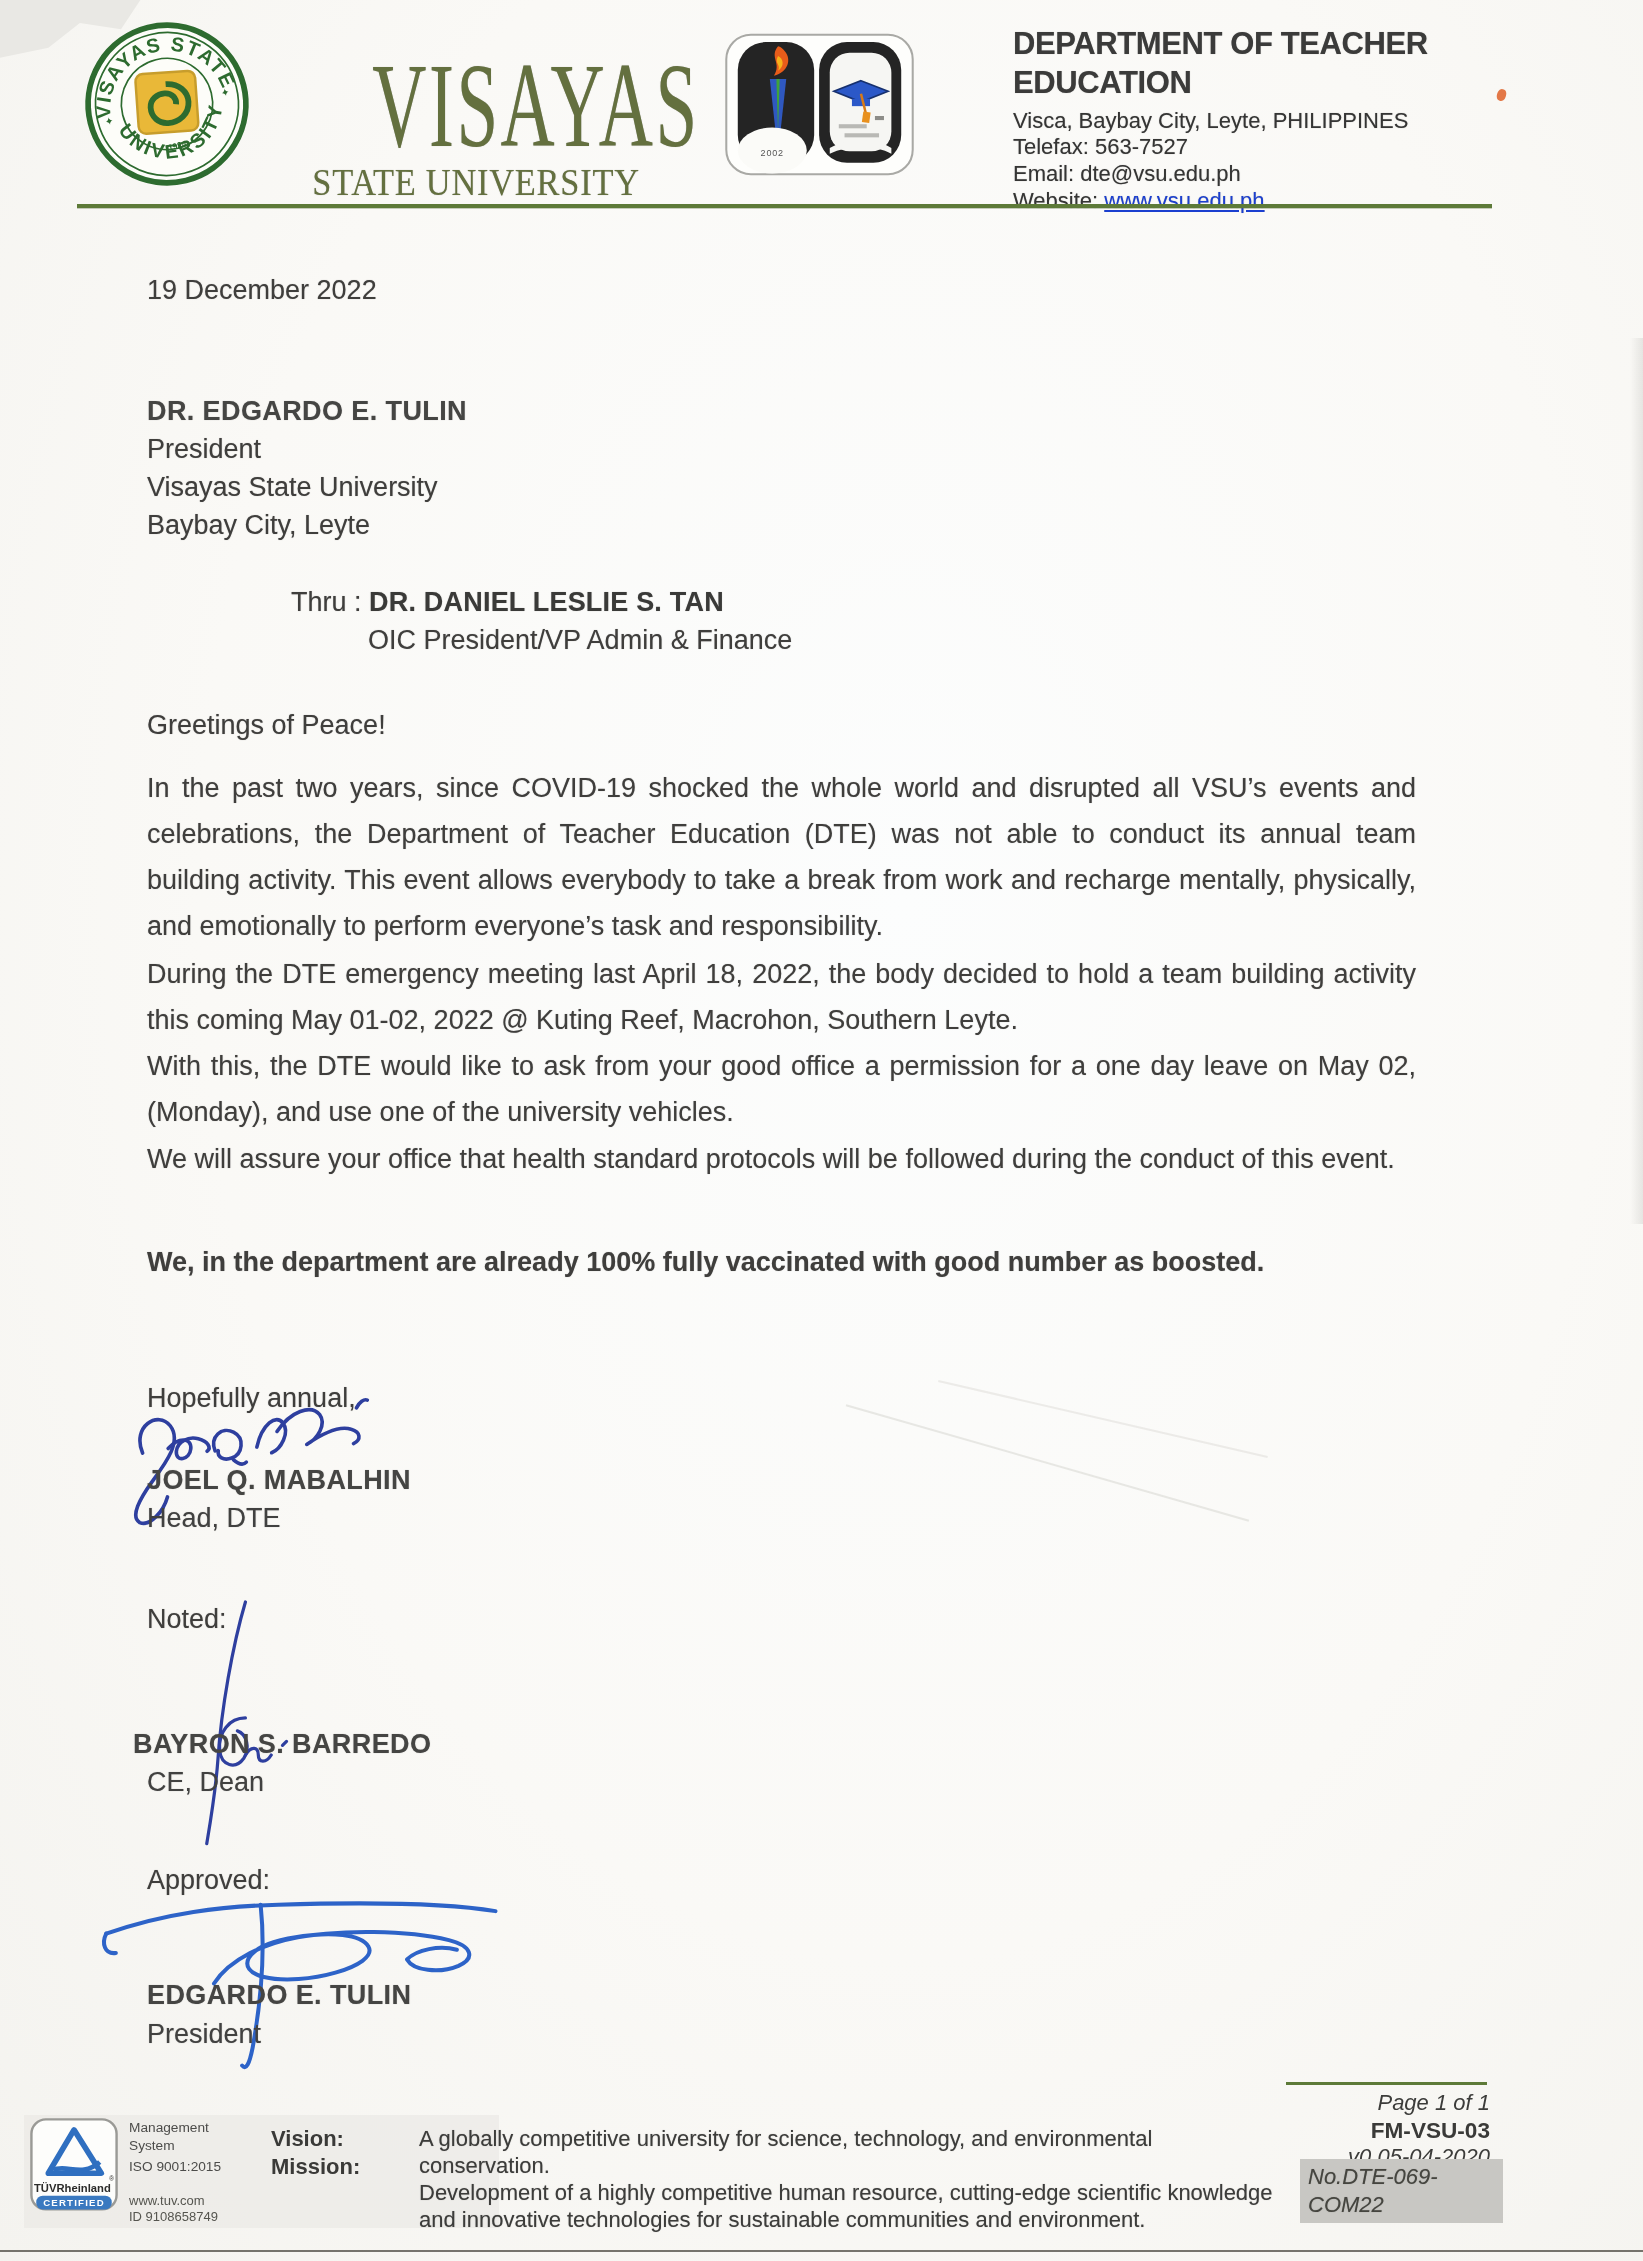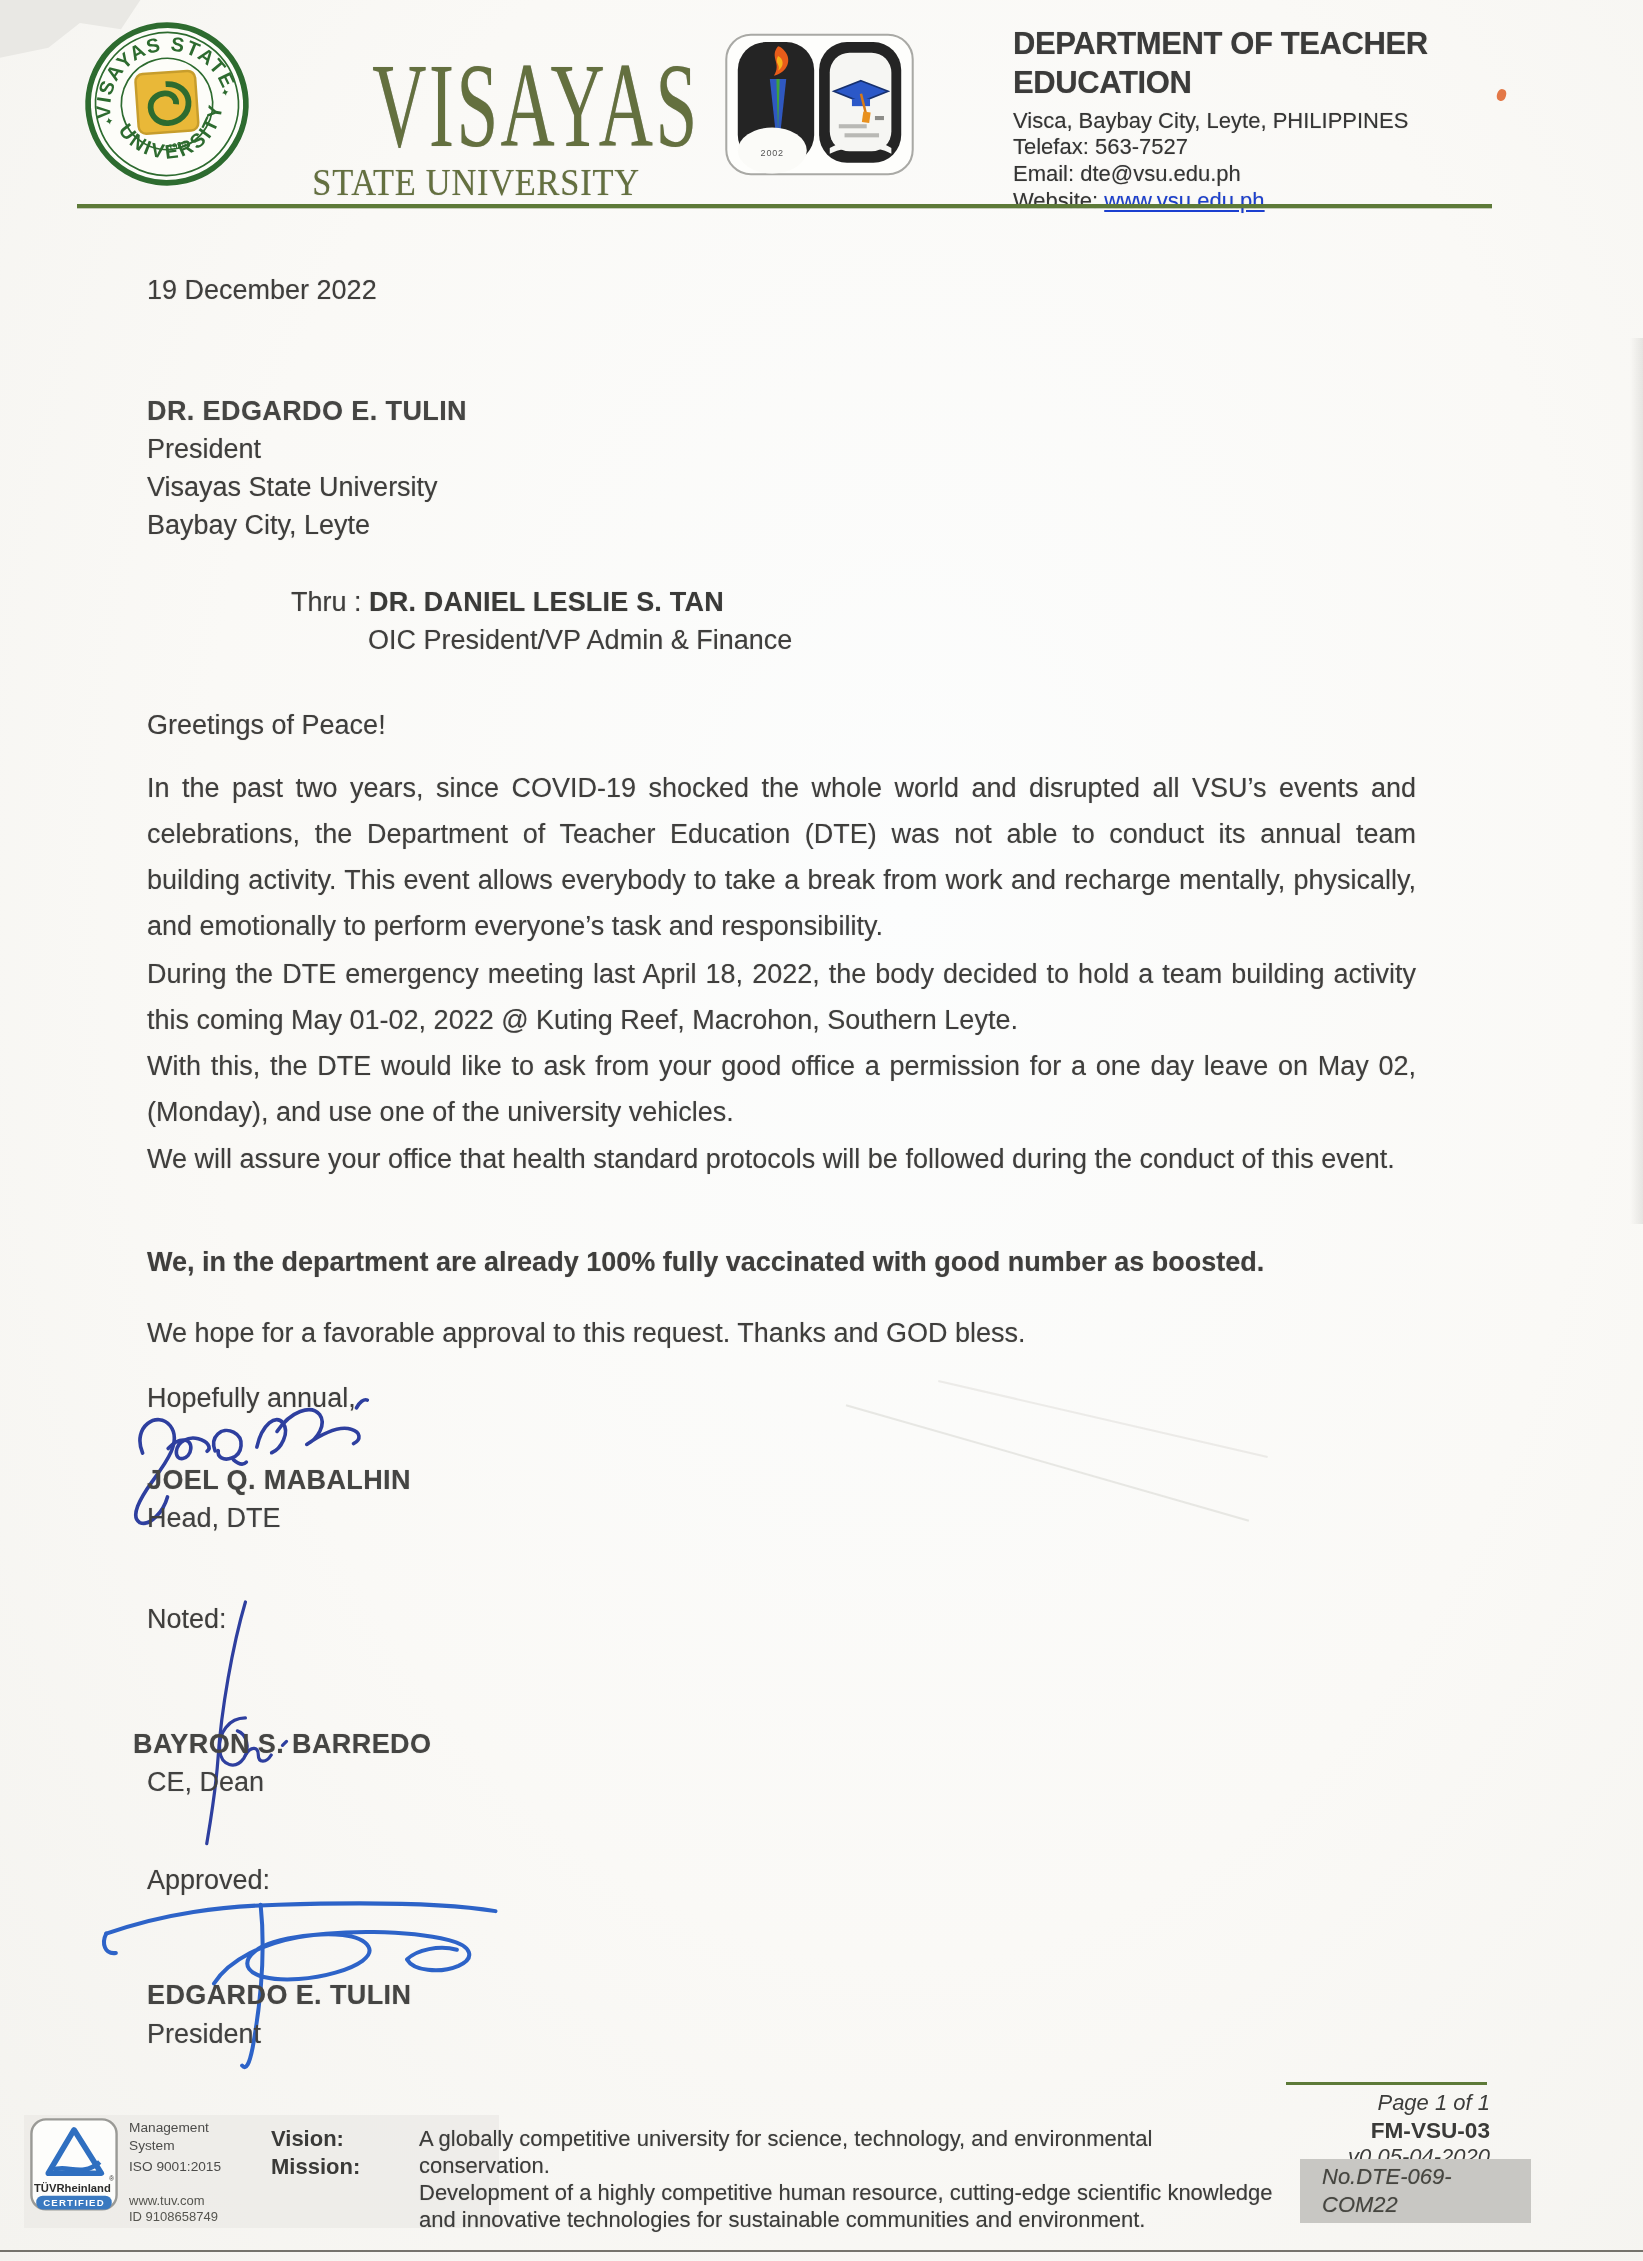--- a/index.html
+++ b/index.html
@@ -49,21 +49,21 @@
   .tuv-text{left:129px;top:2119px;width:161px;font-size:13.7px;line-height:17.7px;color:#4c4c4a;}
   .tuv-small{font-size:13px;line-height:16px;margin-top:17.7px;color:#55554f;}
   .vm-label{font-size:22px;font-weight:bold;color:#3a3a38;line-height:28px;}
   .vm-text{font-size:22px;color:#3c3c3a;line-height:27px;}
   .foot-right{left:1224px;top:2090px;width:266px;text-align:right;}
   .fr-line{font-size:22px;font-style:italic;color:#3c3c3a;line-height:26.6px;}
   .fr-code{font-size:22.6px;font-weight:bold;font-style:normal;color:#3a3a38;line-height:27px;}
   .fr-rule{left:1286px;top:2082px;width:201px;height:3.2px;background:#5d7a38;}
   .docno-box{
     left:1300px;top:2159px;width:187px;background:#c8c7c3;color:#45453f;
-    font-size:22px;font-style:italic;line-height:28px;padding:4px 22px;
+    font-size:22px;font-style:italic;line-height:28px;padding:4px 8px;
     overflow-wrap:break-word;text-align:left;
   }
   
   .torn{left:0;top:0;width:242px;height:77px;background:#e9e8e4;
         clip-path:polygon(0 0,58% 0,50% 38%,33% 30%,20% 62%,0 75%);}
   .red-mark{left:118px;top:102px;width:61px;height:5.6px;background:#b83a10;transform:rotate(-6deg);border-radius:2.4px;opacity:.9;}
   .red-dot{left:169px;top:115px;width:7.3px;height:7.3px;background:#8e2a0c;border-radius:50%;opacity:.8;}
   .orange-dot{left:1497px;top:89px;width:8.9px;height:12px;background:#df6228;border-radius:45%;transform:rotate(18deg);opacity:.85;}
   .crease1{left:838px;top:1462px;width:419px;height:1.6px;background:#d4d3cd;transform:rotate(16deg);opacity:.5;}
   .crease2{left:934px;top:1418px;width:338px;height:1.6px;background:#d9d8d2;transform:rotate(13deg);opacity:.45;}
@@ -165,21 +165,20 @@
     <div class="lt scan-text" style="margin-left:77px;">OIC President/VP Admin &amp; Finance</div>
   </div>
 
   <div class="abs lt scan-text" style="left:147px;top:706px;">Greetings of Peace!</div>
 
   <p class="abs body-par scan-text" style="top:765px;">In the past two years, since COVID-19 shocked the whole world and disrupted all VSU’s events and celebrations, the Department of Teacher Education (DTE) was not able to conduct its annual team building activity. This event allows everybody to take a break from work and recharge mentally, physically, and emotionally to perform everyone’s task and responsibility.</p>
   <p class="abs body-par scan-text" style="top:951px;">During the DTE emergency meeting last April 18, 2022, the body decided to hold a team building activity this coming May 01-02, 2022 @ Kuting Reef, Macrohon, Southern Leyte.</p>
   <p class="abs body-par scan-text" style="top:1043px;">With this, the DTE would like to ask from your good office a permission for a one day leave on May 02, (Monday), and use one of the university vehicles.</p>
   <p class="abs body-par scan-text" style="top:1136px;">We will assure your office that health standard protocols will be followed during the conduct of this event.</p>
   <p class="abs body-par scan-text" style="top:1239px;font-weight:bold;">We, in the department are already 100% fully vaccinated with good number as boosted.</p>
-  <p class="abs body-par scan-text" style="top:1310px;">We hope for a favorable approval to this request. Thanks and GOD bless.</p>
 
   <div class="abs lt scan-text" style="left:147px;top:1379px;">Hopefully annual,</div>
 
   <svg class="abs sig" style="left:119px;top:1397px;transform:rotate(-3deg);" width="278" height="129" viewBox="0 0 345 160">
     <g stroke="#2e3f9f" stroke-width="4.5">
       <path d="M30,62 C18,28 52,10 66,30 C80,50 58,76 40,98 C24,118 10,140 22,148 C34,154 52,136 58,118"></path>
       <path d="M62,58 C76,44 92,46 90,60 C88,74 70,76 72,62 C74,50 88,44 100,48 C112,52 116,60 110,64"></path>
       <path d="M120,64 C114,46 130,34 144,42 C158,50 154,70 140,74 C130,77 122,72 124,64"></path>
       <path d="M142,76 C148,82 154,84 158,80"></path>
       <path d="M172,62 C180,34 198,22 206,34 C214,46 202,66 190,70"></path>

